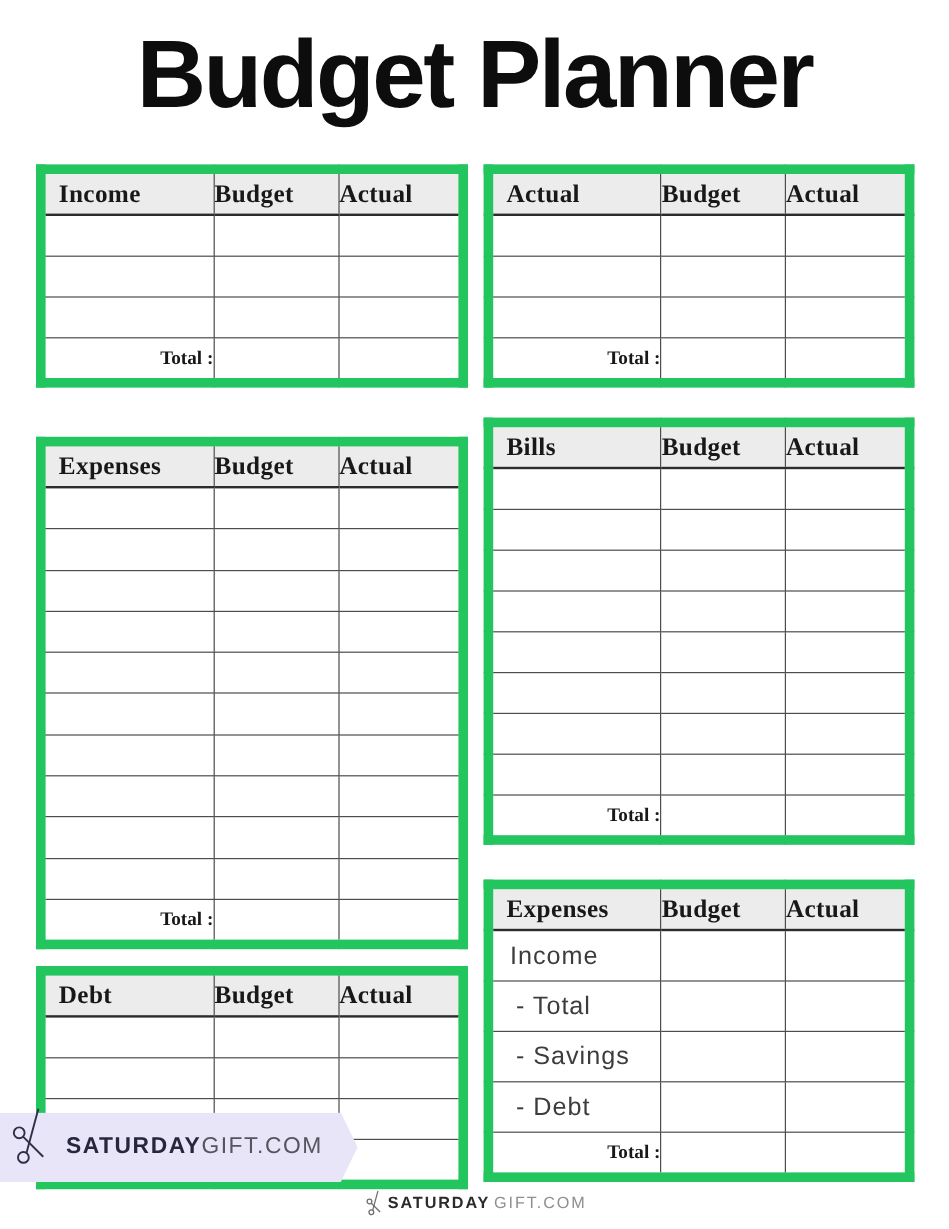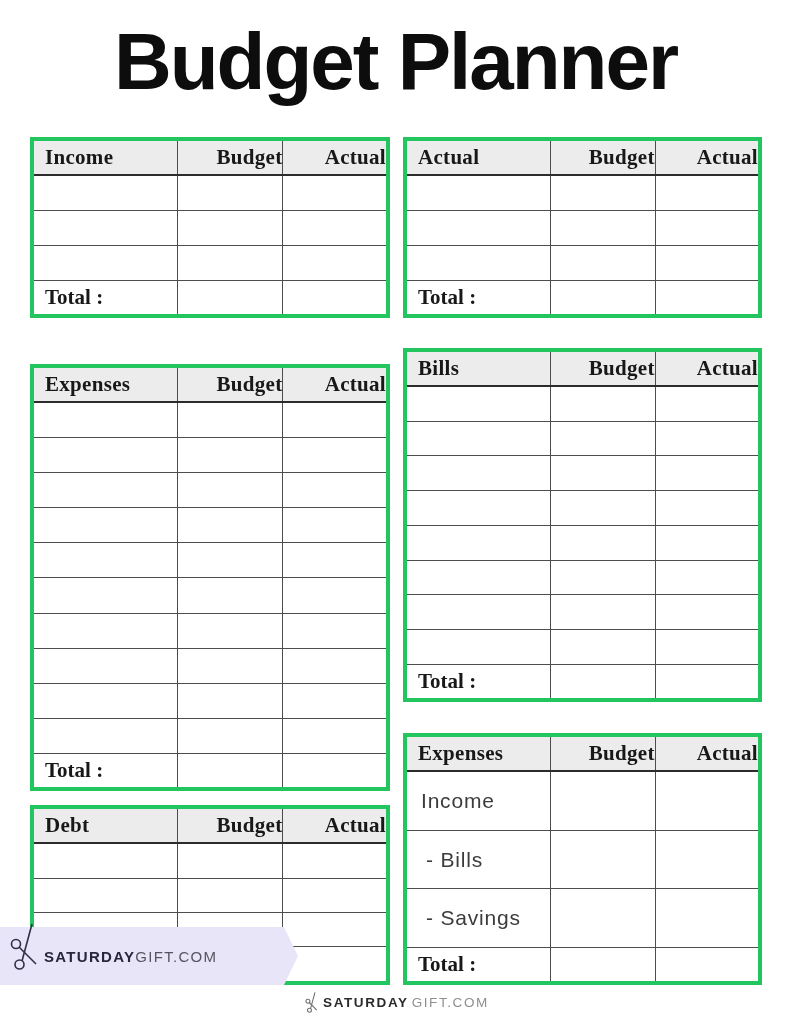--- a/index.html
+++ b/index.html
@@ -6,44 +6,44 @@
   .page{position:relative;width:791px;height:1024px;background:#ffffff;overflow:hidden;
         font-family:"Liberation Sans",sans-serif;}
 
   
   .title{position:absolute;top:20px;left:0;width:100%;margin:0;text-align:center;
          font-family:"Liberation Sans",sans-serif;font-weight:bold;font-size:80px;
          letter-spacing:-2px;color:#0d0d0d;line-height:1.05;}
 
   
   .btable{position:absolute;border-collapse:collapse;table-layout:fixed;background:#fff;
-          border:4px solid #22c55e;}
+          border:8px solid #22c55e;}
   .btable th,.btable td{border:1px solid #4d4d4d;padding:0;}
   .btable thead th{height:33px;background:#ececec;border-bottom:2px solid #2c2c2c;
           font-family:"Liberation Serif","DejaVu Serif",serif;font-size:21px;font-weight:bold;
-          color:#181818;text-align:right;letter-spacing:0.3px;}
+          color:#181818;text-align:left;letter-spacing:0.3px;}
   .btable thead th.tcol{text-align:left;padding-left:11px;}
   .btable td{height:33px;background:#fff;}
-  td.total{font-family:"Liberation Serif","DejaVu Serif",serif;font-size:21px;font-weight:bold;
-          color:#181818;text-align:left;padding-left:11px;}
+  td.total{font-family:"Liberation Serif","DejaVu Serif",serif;font-size:16px;font-weight:bold;
+          color:#181818;text-align:right;padding-left:11px;}
   td.slabel{font-size:21px;color:#3c3c3c;text-align:left;padding-left:14px;letter-spacing:0.8px;}
   td.slabel.sub{padding-left:19px;}
 
   #t-income  {left:30px; top:137px;width:360px;height:181px;}
   #t-savings {left:403px;top:137px;width:359px;height:181px;}
   #t-expenses{left:30px; top:364px;width:360px;height:427px;}
   #t-bills   {left:403px;top:348px;width:359px;height:354px;border-radius:26px;}
   #t-debt    {left:30px; top:805px;width:360px;height:180px;}
   #t-summary {left:403px;top:733px;width:359px;height:252px;}
 
   
   .banner{position:absolute;left:0;top:927px;width:298px;height:58px;background:#e8e5f8;
           clip-path:polygon(0 0,284px 0,298px 29px,284px 58px,0 58px);z-index:5;}
-  .banner-text{position:absolute;left:44px;top:50%;transform:translateY(-50%);
-          font-size:15px;letter-spacing:1.3px;white-space:nowrap;}
+  .banner-text{position:absolute;left:55px;top:50%;transform:translateY(-50%);
+          font-size:19px;letter-spacing:1.3px;white-space:nowrap;}
   .b-bold{font-weight:bold;color:#27263a;}
   .b-light{font-weight:normal;color:#55555f;}
   .banner-scissors{position:absolute;left:3px;top:921px;width:40px;height:52px;z-index:6;}
   .banner-scissors *{stroke:#302f47;stroke-width:1.6;fill:none;}
 
   
   .footer{position:absolute;top:991px;left:0;width:100%;display:flex;justify-content:center;
           align-items:center;gap:3px;z-index:4;}
   .footer-scissors{width:18px;height:23px;}
   .footer-scissors *{stroke:#6e6e6e;stroke-width:2.4;fill:none;}
@@ -323,26 +323,31 @@
       <th>Actual</th>
     </tr>
       </thead>
     <tbody>
         <tr>
           <td class="slabel">Income</td>
           <td></td>
           <td></td>
         </tr>
         <tr>
-          <td class="slabel sub">- Bills</td>
+          <td class="slabel sub">- Total</td>
           <td></td>
           <td></td>
         </tr>
         <tr>
           <td class="slabel sub">- Savings</td>
+          <td></td>
+          <td></td>
+        </tr>
+        <tr>
+          <td class="slabel sub">- Debt</td>
           <td></td>
           <td></td>
         </tr>
       </tbody>
     <tfoot>
         <tr>
       <td class="total">Total :</td>
       <td></td>
       <td></td>
     </tr>

